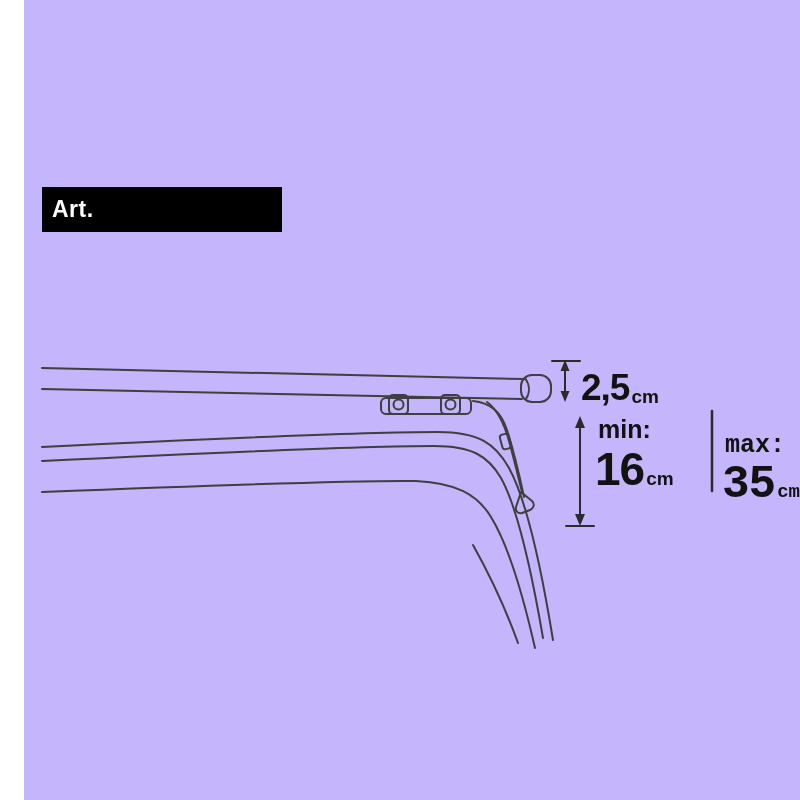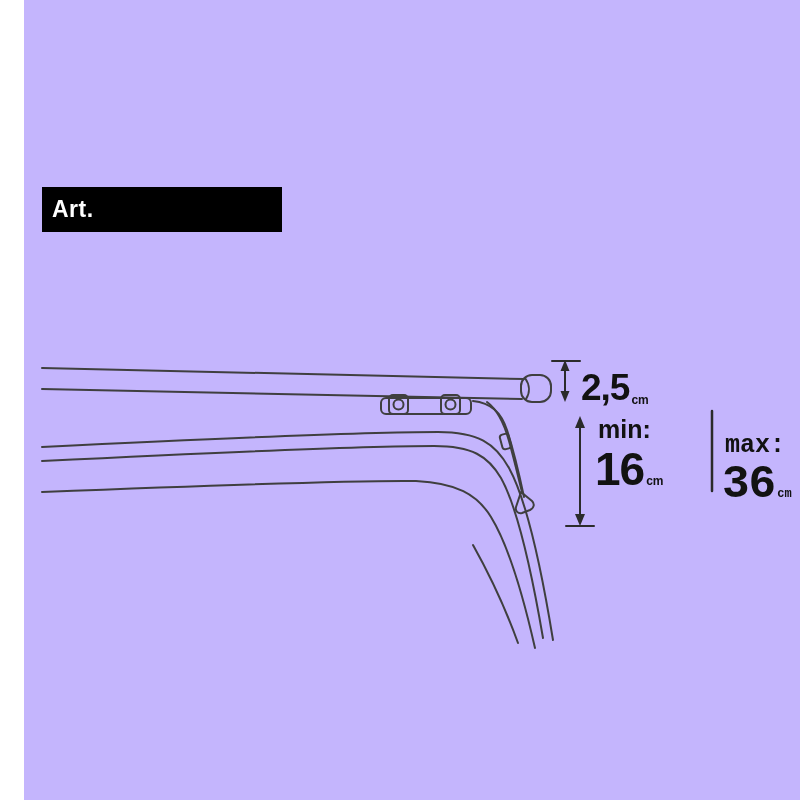--- a/index.html
+++ b/index.html
@@ -70,21 +70,21 @@
     display: flex;
     align-items: flex-end;
     gap: 2px;
   }
   .dim-25 .dim-value {
     font-size: 37px;
     font-weight: 800;
     letter-spacing: -1px;
   }
   .dim-unit {
-    font-size: 12px;
+    font-size: 19px;
     font-weight: 700;
   }
   .dim-col {
     display: flex;
     flex-direction: column;
   }
   .dim-min { left: 571px; top: 417px; }
   .dim-max { left: 698px; top: 433px; font-family: Liberation Mono, monospace; }
   .dim-label {
     font-size: 25px;
@@ -166,18 +166,18 @@
     <span class="dim-label">min:</span>
     <span class="dim-big-row">
       <span class="dim-big">16</span>
       <span class="dim-unit">cm</span>
     </span>
   </div>
 
   <div class="dim dim-col dim-max">
     <span class="dim-label">max:</span>
     <span class="dim-big-row">
-      <span class="dim-big">36</span>
+      <span class="dim-big">35</span>
       <span class="dim-unit">cm</span>
     </span>
   </div>
 
 </div>
 
 </body></html>

